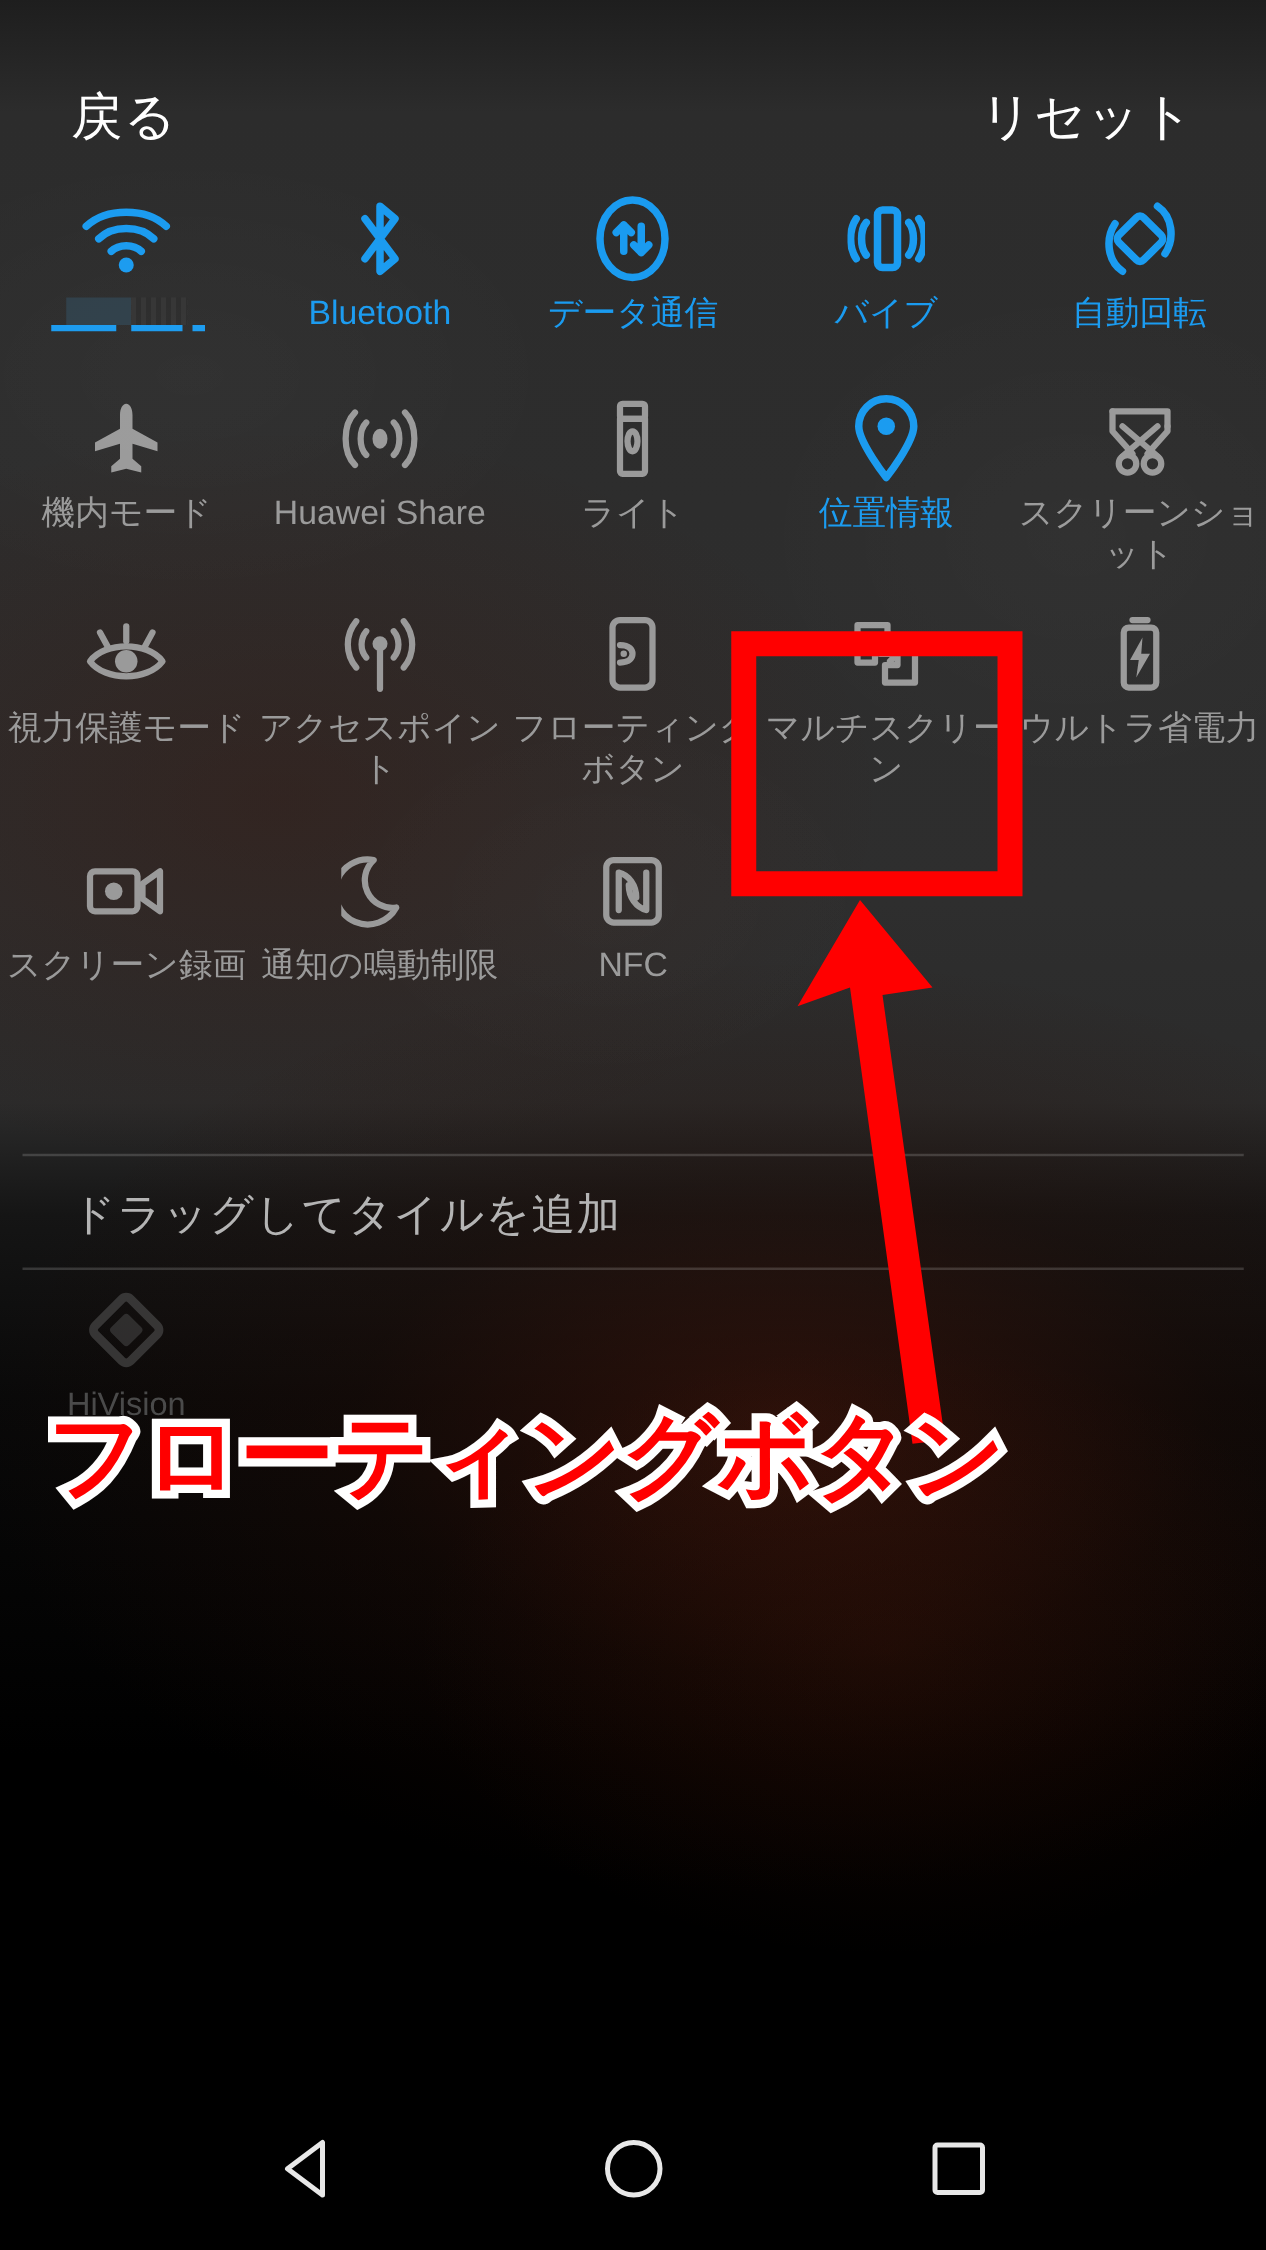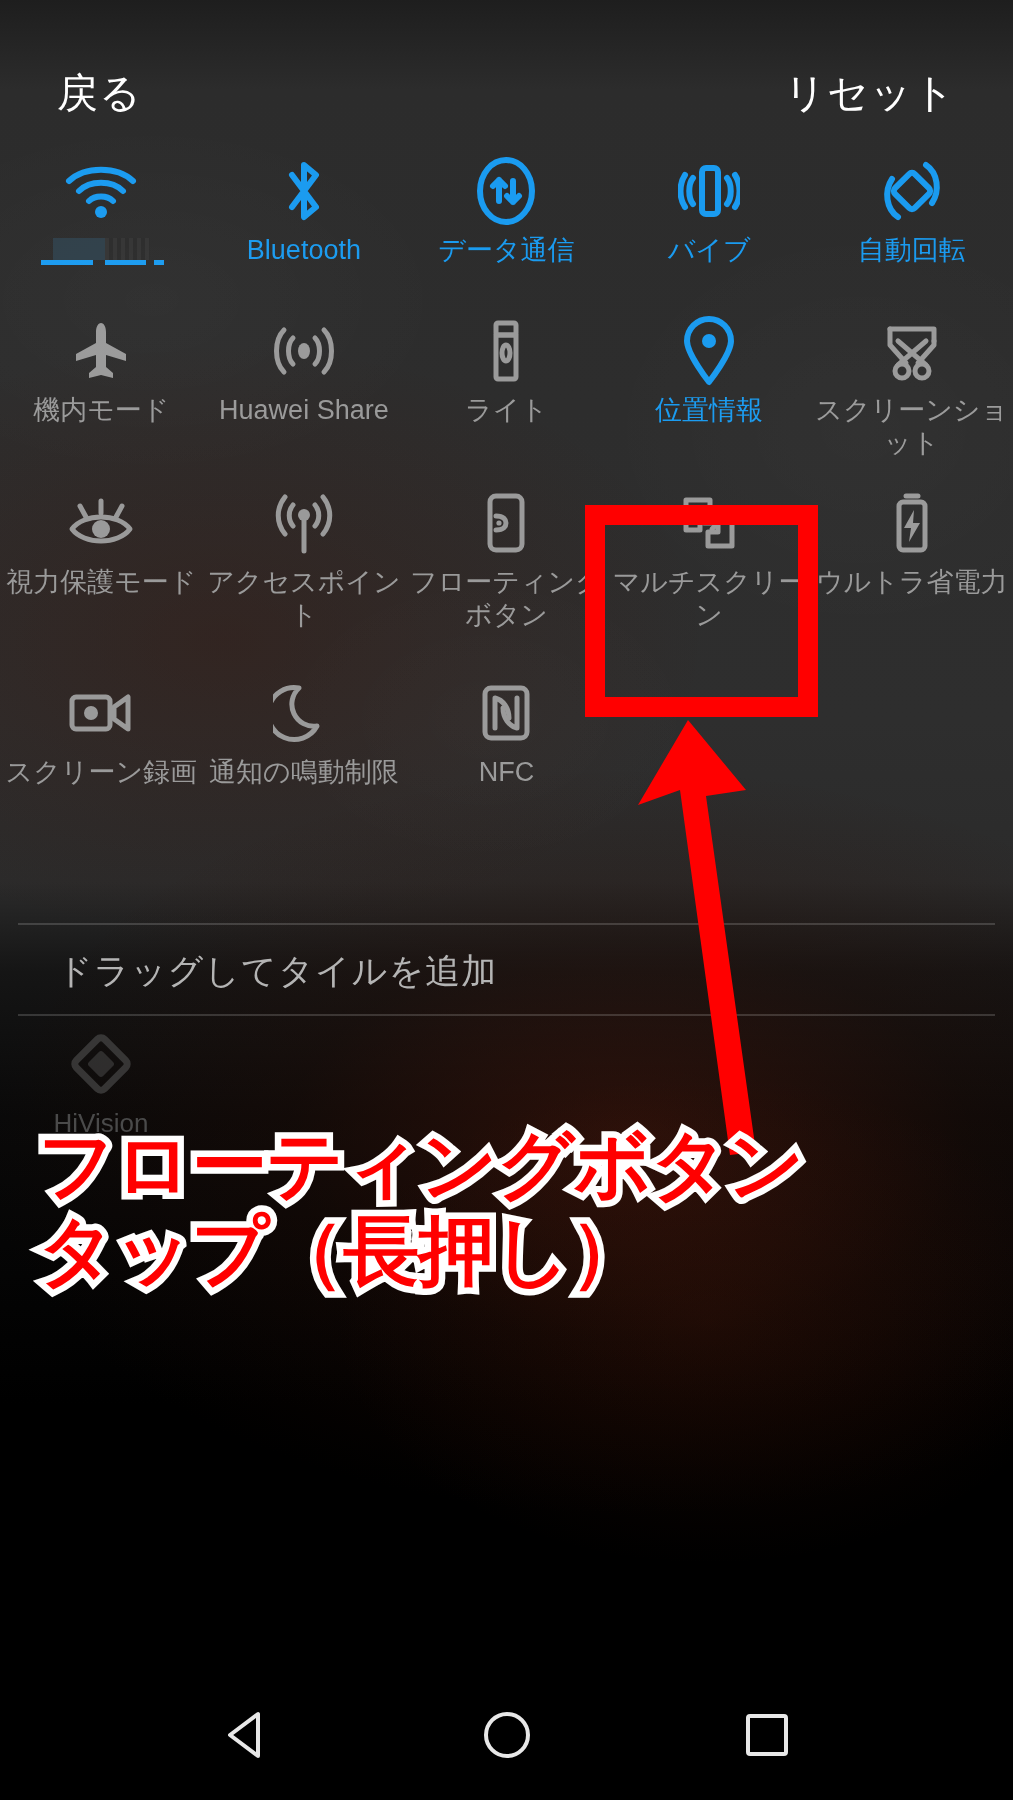--- a/index.html
+++ b/index.html
@@ -377,21 +377,20 @@
   </div>
 
   <div id="highlight-box"></div>
 
   <svg id="arrow" viewBox="0 0 330 560">
     <path d="M170 555 L120 190 L78 205 L128 120 L186 190 L146 196 L196 552 Z" fill="#ff0000"></path>
   </svg>
 
   <div id="annotation">
     <span class="ln">フローティングボタン</span>
-    <span class="ln">タップ（長押し）</span>
   </div>
 
   <div id="navbar">
     <div class="nav-btn" id="nav-back">
       <svg width="46" height="50" viewBox="0 0 46 50">
         <path d="M34 4 L34 46 L6 25 Z" fill="none" stroke="#e8e8e8" stroke-width="4" stroke-linejoin="round"></path>
       </svg>
     </div>
     <div class="nav-btn" id="nav-home">
       <svg width="50" height="50" viewBox="0 0 50 50">

